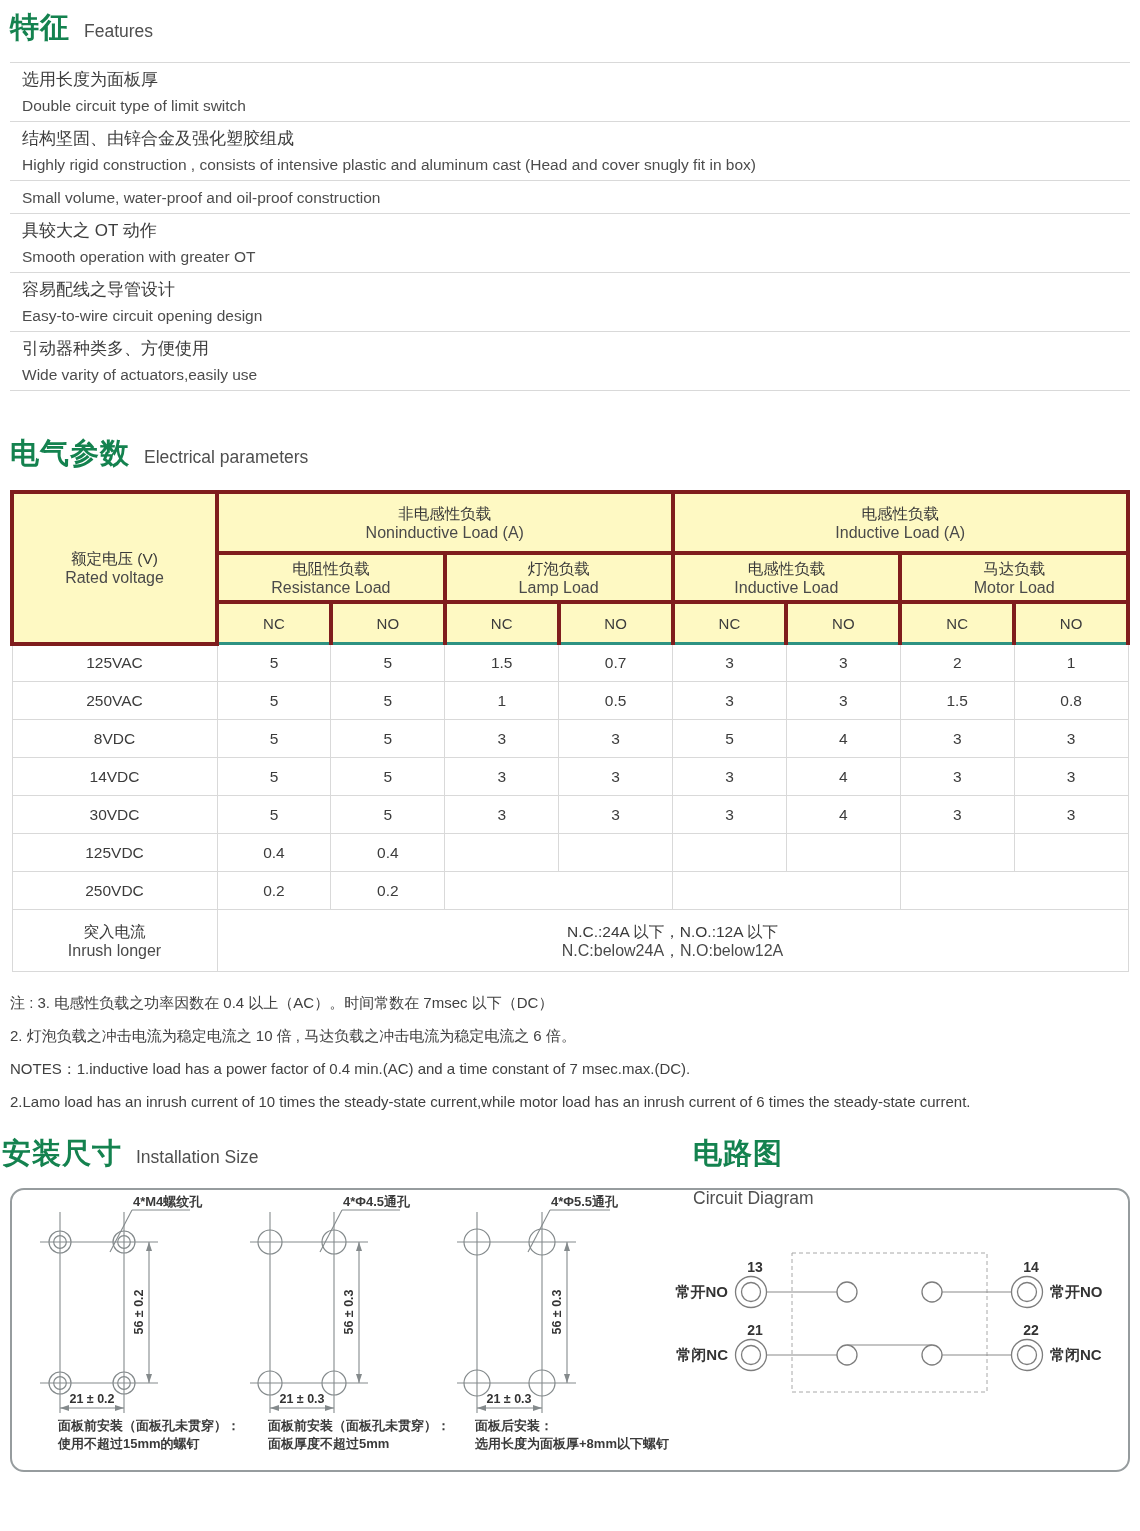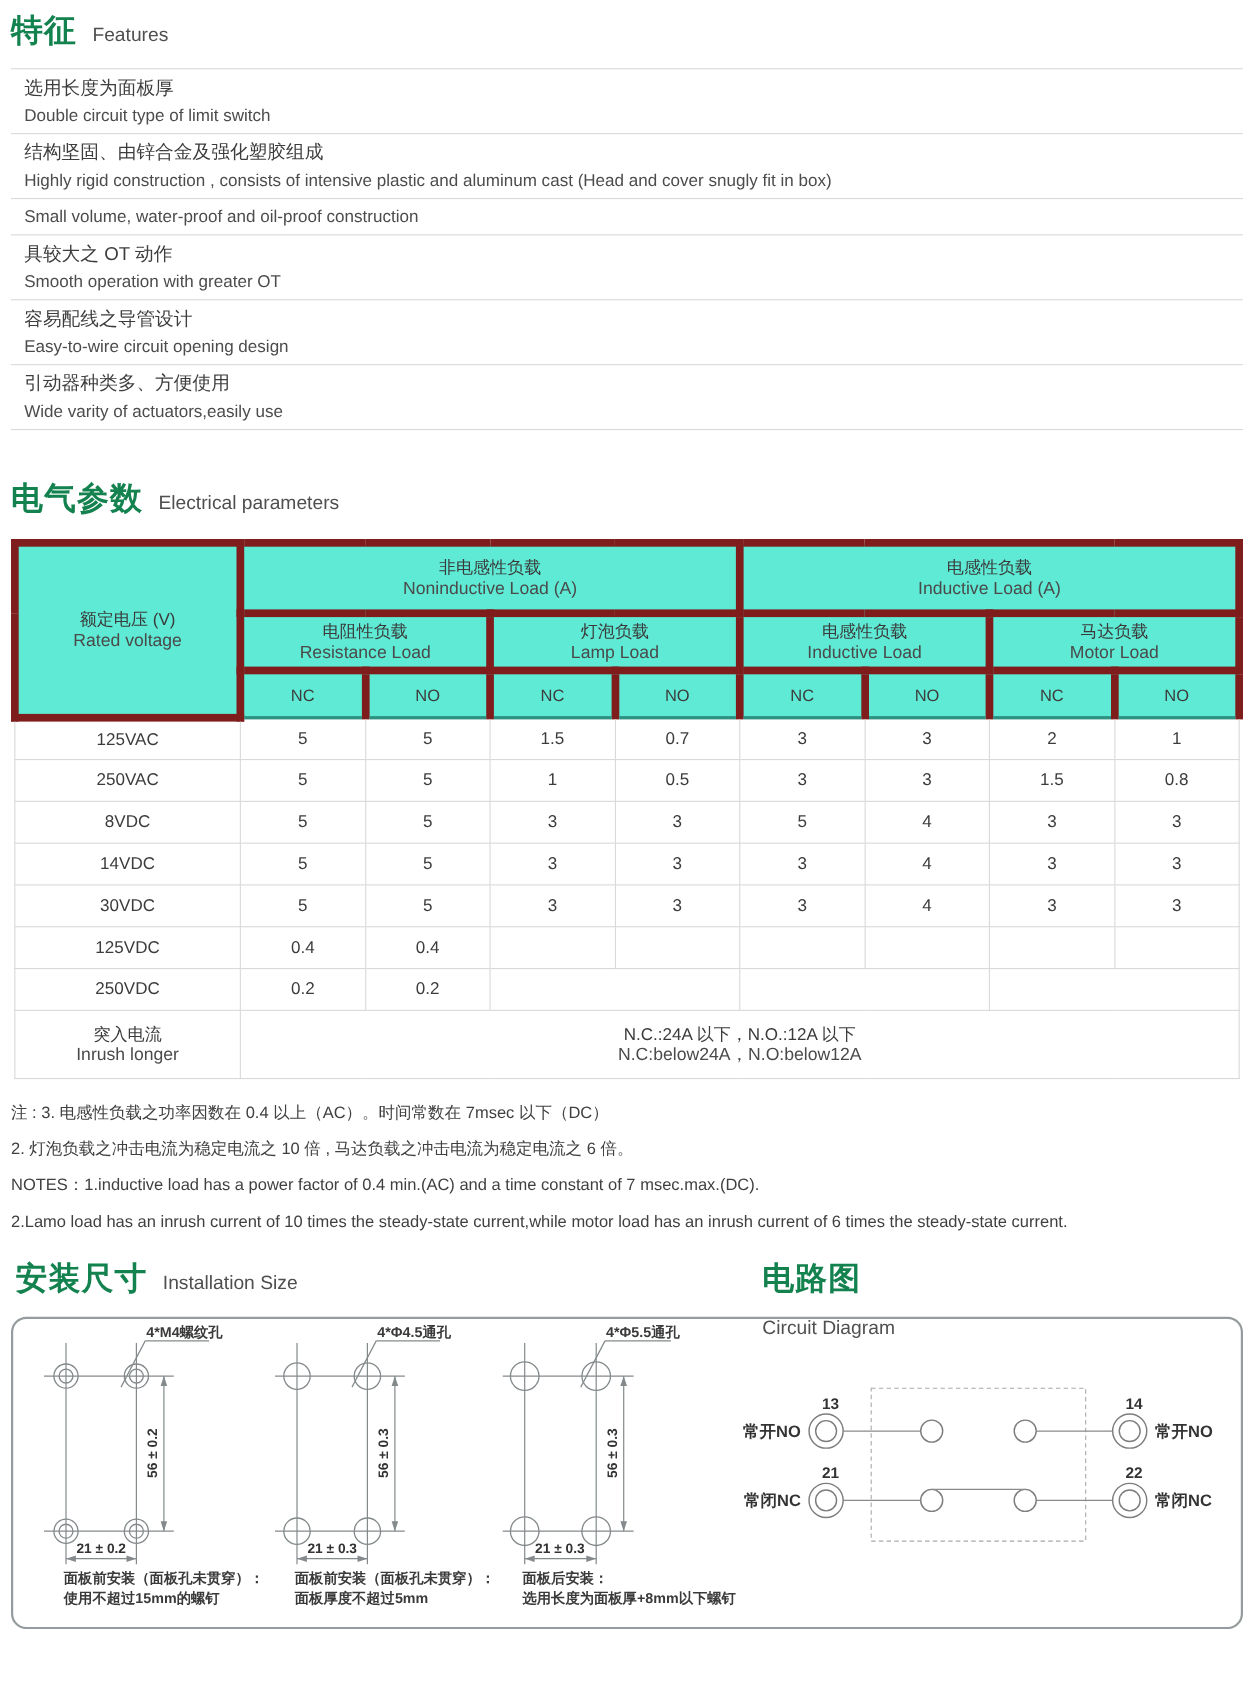--- a/index.html
+++ b/index.html
@@ -13,37 +13,37 @@
 
   
   .features{list-style:none;margin:14px 10px 0 10px;padding:0;}
   .features li{border-top:1px solid #d9d9d9;padding:4px 0 3px 12px;}
   .features li:last-child{border-bottom:1px solid #d9d9d9;}
   .features .zh{font-size:17px;line-height:26px;color:#3d3d3d;}
   .features .en{font-size:15.5px;line-height:25px;color:#4c4c4c;}
 
   
   .eltable{margin:16px 10px 0 10px;width:1120px;border-collapse:collapse;table-layout:fixed;}
-  .eltable th{background:#5eead4;border:7px solid #7f1d1d;font-weight:normal;padding:0;}
+  .eltable th{background:#fef9c3;border:4px solid #7f1d1d;font-weight:normal;padding:0;}
   .eltable td{border:1px solid #d9d9d9;text-align:center;font-size:15.5px;color:#3c3c3c;padding:0;}
   .eltable thead tr:last-child th{border-bottom:3px solid #2E9282;}
   .hrow1 th{height:57px;} .hrow2 th{height:45px;} .hrow3 th{height:38px;font-size:15px;color:#3c3c3c;}
   .eltable tbody tr{height:38px;}
   .eltable .h-zh{font-size:15.5px;line-height:20px;color:#3a3a3a;text-align:center;}
   .eltable .h-en{font-size:16px;line-height:18px;color:#4a4a4a;text-align:center;}
   .eltable .inrush-row{height:62px;}
 
   
   .notes{margin:14px 10px 0 10px;}
   .notes div{font-size:15px;line-height:33px;color:#404040;}
 
   
   .bottom-heads{position:relative;height:42px;margin-top:16px;}
   .bottom-heads .sec-head{position:absolute;top:0;margin:0;}
-  .bh-left{left:14px;} .bh-right{left:693px;flex-direction:column;}
+  .bh-left{left:2px;} .bh-right{left:693px;flex-direction:column;}
 
   
   .drawbox{margin:12px 10px 0 10px;width:1116px;height:280px;border:2px solid #969c9e;border-radius:14px;overflow:hidden;}
   .drawbox svg{display:block;}
 
   .dline{stroke:#848a8c;stroke-width:1.1;fill:none;}
   .dcirc{stroke:#848a8c;stroke-width:1.2;fill:none;}
   .darr{fill:#848a8c;stroke:none;}
   .svgdim{font:600 12.5px "Liberation Sans","DejaVu Sans",sans-serif;fill:#333;}
   .svgcap{font:700 13px "Liberation Sans","DejaVu Sans",sans-serif;fill:#3a3a3a;}

